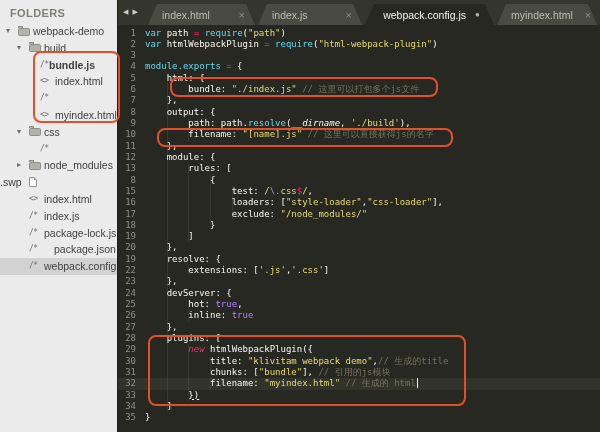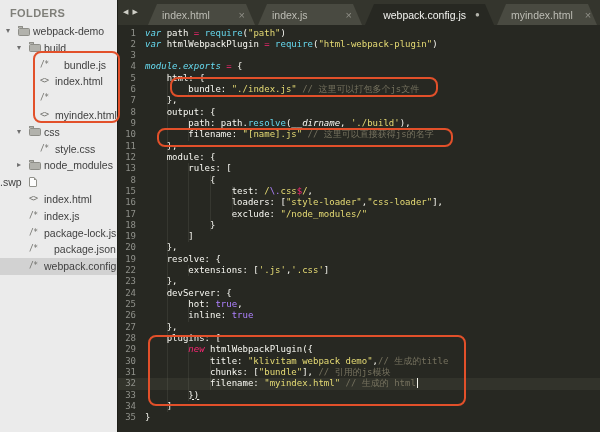--- a/index.html
+++ b/index.html
@@ -48,45 +48,45 @@
         font-size:9px;}
   .line{position:relative;height:11.32px;line-height:11.32px;display:flex;white-space:pre;}
   .line.act{background:#32332b;}
   .ln{width:27px;padding-right:9px;box-sizing:border-box;text-align:right;
       color:var(--gutter_fg);flex:none;}
   .lt{position:relative;flex:1;white-space:pre;}
   .g{position:absolute;top:0;bottom:0;border-left:1px solid rgba(248,248,242,0.07);}
   .sg-p{color:var(--text)} .sg-k{color:var(--keyword)}
   .sg-ki{color:var(--keyword);font-style:italic}
   .sg-s{color:var(--string)} .sg-c{color:var(--comment)}
-  .sg-f{color:var(--function)} .sg-fi{color:var(--function);font-style:italic}
+  .sg-f{color:var(--function)} .sg-fi{color:var(--function);}
   .sg-v{color:var(--constant)} .sg-wi{color:var(--text);font-style:italic}
   .sg-pu{color:var(--text);text-decoration:underline;}
   .cur{display:inline-block;width:1.5px;height:9.5px;background:#f8f8f0;
        vertical-align:-1.5px;margin-left:1px;}
 
   
   .ann{position:absolute;border:2.5px solid var(--accent);border-radius:8px;
        box-sizing:border-box;pointer-events:none;z-index:20;}
 </style>
 </head>
 <body>
 
 <div class="app">
   <aside class="sidebar">
     <div class="sb-header">FOLDERS</div>
     <div class="tree" id="tree">
         <div class="trow"><span class="arr" style="left: 6px;">▾</span><span class="icoF" style="left: 18px;"></span><span class="flabel" style="padding-left: 33px;">webpack-demo</span></div>
         <div class="trow"><span class="arr" style="left: 17px;">▾</span><span class="icoF" style="left: 29px;"></span><span class="flabel" style="padding-left: 44px;">build</span></div>
-        <div class="trow"><span class="icoT" style="left: 40px;">/*</span><span class="flabel" style="padding-left: 64px;">bundle.js</span></div>
+        <div class="trow"><span class="icoT" style="left: 40px;">/*</span><span class="flabel" style="padding-left: 49px; font-weight: bold;">bundle.js</span></div>
         <div class="trow"><span class="icoT" style="left: 40px;">&lt;&gt;</span><span class="flabel" style="padding-left: 55px;">index.html</span></div>
         <div class="trow"><span class="icoT" style="left: 40px;">/*</span></div>
         <div class="trow"><span class="icoT" style="left: 40px;">&lt;&gt;</span><span class="flabel" style="padding-left: 55px;">myindex.html</span></div>
         <div class="trow"><span class="arr" style="left: 17px;">▾</span><span class="icoF" style="left: 29px;"></span><span class="flabel" style="padding-left: 44px;">css</span></div>
-        <div class="trow"><span class="icoT" style="left: 40px;">/*</span><span class="flabel" style="padding-left: 55px;">style.css</span></div>
+        <div class="trow"><span class="icoT" style="left: 40px;">/*</span></div>
         <div class="trow"><span class="arr" style="left: 17px;">▸</span><span class="icoF" style="left: 29px;"></span><span class="flabel" style="padding-left: 44px;">node_modules</span></div>
         <div class="trow"><span class="icoD" style="left: 29px;"></span><span class="flabel" style="">.swp</span></div>
         <div class="trow"><span class="icoT" style="left: 29px;">&lt;&gt;</span><span class="flabel" style="padding-left: 44px;">index.html</span></div>
         <div class="trow"><span class="icoT" style="left: 29px;">/*</span><span class="flabel" style="padding-left: 44px;">index.js</span></div>
         <div class="trow"><span class="icoT" style="left: 29px;">/*</span><span class="flabel" style="padding-left: 44px;">package-lock.js</span></div>
         <div class="trow"><span class="icoT" style="left: 29px;">/*</span><span class="flabel" style="padding-left: 54px;">package.json</span></div>
         <div class="trow sel"><span class="icoT" style="left: 29px;">/*</span><span class="flabel" style="padding-left: 44px;">webpack.config.js</span></div>
       </div>
   </aside>
 

